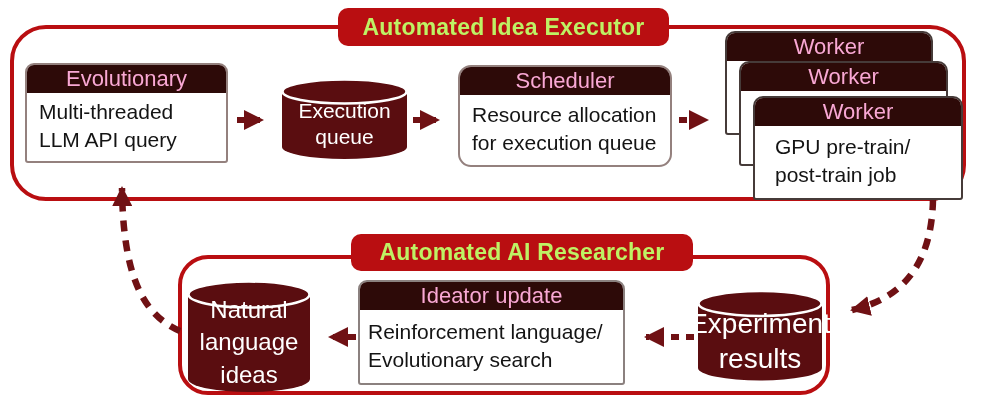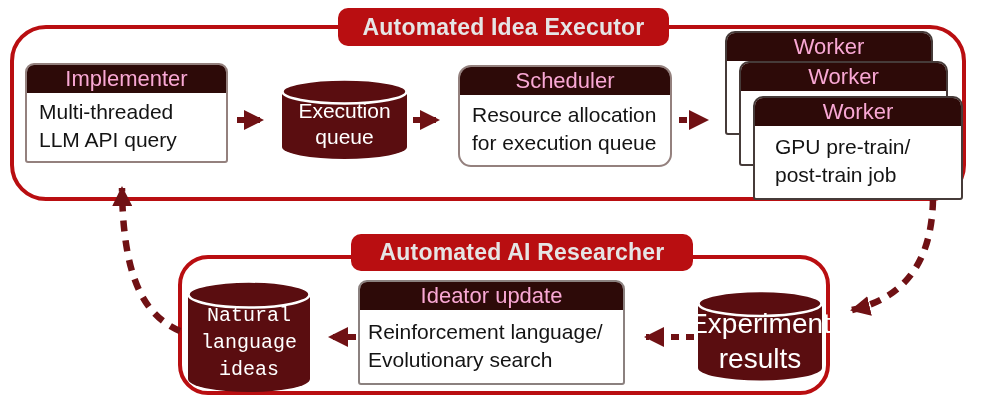--- a/index.html
+++ b/index.html
@@ -18,21 +18,21 @@
     background: transparent;
     z-index: 1;
   }
   .group.executor { left: 10px; top: 25px; width: 948px; height: 168px; border-radius: 36px; }
   .group.researcher { left: 178px; top: 255px; width: 644px; height: 132px; border-radius: 30px; }
 
   
   .pill {
     position: absolute;
     background: #B90E11;
-    color: #e5e5e5;
+    color: #bef264;
     font-weight: bold;
     font-size: 23px;
     display: flex;
     align-items: center;
     justify-content: center;
     border-radius: 10px;
     z-index: 5;
     letter-spacing: 0.2px;
   }
   .pill.executor-title { left: 338px; top: 8px; width: 331px; height: 38px; }
@@ -92,21 +92,21 @@
     align-items: center;
     justify-content: center;
     text-align: center;
     color: #ffffff;
     white-space: pre-line;
     z-index: 2;
   }
   .cyl.queue   { left: 281px; top: 78px;  width: 127px; height: 82px; }
   .cyl.queue .cyl-label   { font-size: 21px; line-height: 1.22; padding-top: 10px; }
   .cyl.ideas   { left: 187px; top: 280px; width: 124px; height: 113px; }
-  .cyl.ideas .cyl-label   { font-size: 20px; line-height: 1.35; padding-top: 12px; font-family: Liberation Mono, monospace; }
+  .cyl.ideas .cyl-label   { font-size: 24px; line-height: 1.35; padding-top: 12px; }
   .cyl.results { left: 697px; top: 290px; width: 126px; height: 91px; }
   .cyl.results .cyl-label { font-size: 28px; line-height: 1.25; padding-top: 10px; }
 
   
   .arrows {
     position: absolute;
     left: 0; top: 0;
     z-index: 2;
     pointer-events: none;
   }
@@ -131,21 +131,21 @@
     <path d="M356 337 H 330" stroke="#701114" stroke-width="6" fill="none" stroke-dasharray="8 7" marker-end="url(#ah)"></path>
     <path d="M694 337 H 646" stroke="#701114" stroke-width="6" fill="none" stroke-dasharray="8 7" marker-end="url(#ah)"></path>
     <path d="M933 199 C 932 258, 908 297, 852 310" stroke="#701114" stroke-width="6.5" fill="none" stroke-dasharray="11 9" marker-end="url(#ah)"></path>
     <path d="M180 331 C 146 316, 123 282, 122 188" stroke="#701114" stroke-width="6.5" fill="none" stroke-dasharray="11 9" marker-end="url(#ah)"></path>
   </svg>
 
   <div class="pill executor-title">Automated Idea Executor</div>
   <div class="pill researcher-title">Automated AI Researcher</div>
 
   <div class="node implementer">
-    <div class="hdr">Implementer</div>
+    <div class="hdr">Evolutionary</div>
     <div class="bdy">Multi-threaded
 LLM API query</div>
   </div>
 
   <div class="cyl queue">
     <svg width="127" height="82" viewBox="0 0 127 82">
       <path d="M1 13 L1 69 A62.5 12 0 0 0 126 69 L126 13 Z" fill="#5A0D10"></path>
       <ellipse cx="63.5" cy="13.5" rx="62" ry="12" fill="#5A0D10" stroke="#ffffff" stroke-width="2.6"></ellipse>
     </svg>
     <div class="cyl-label">Execution

